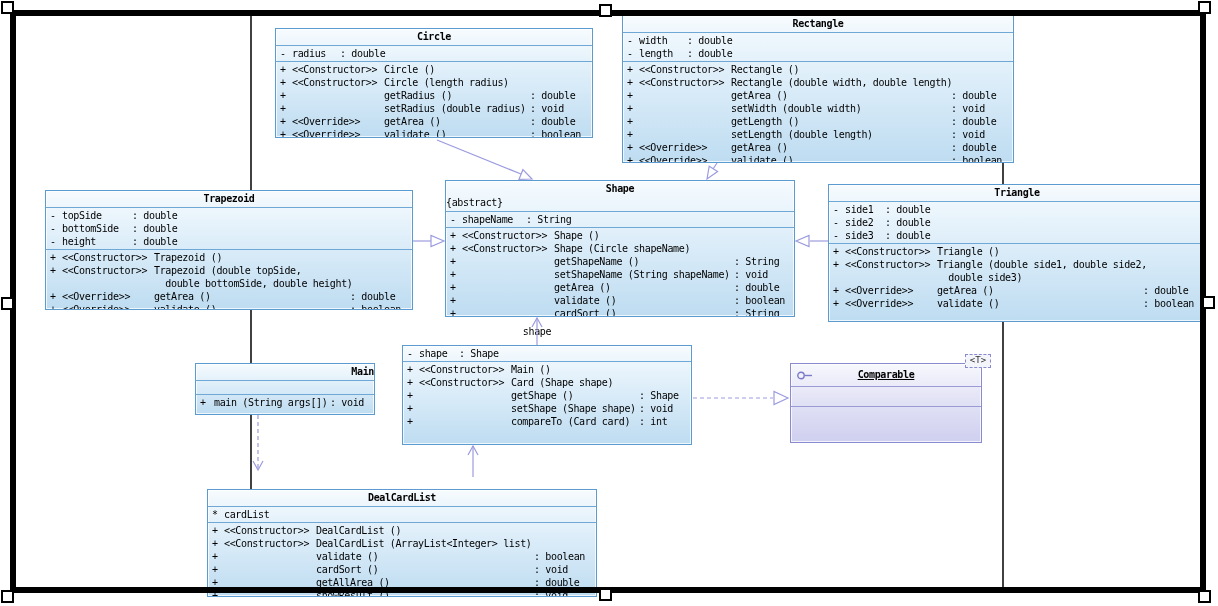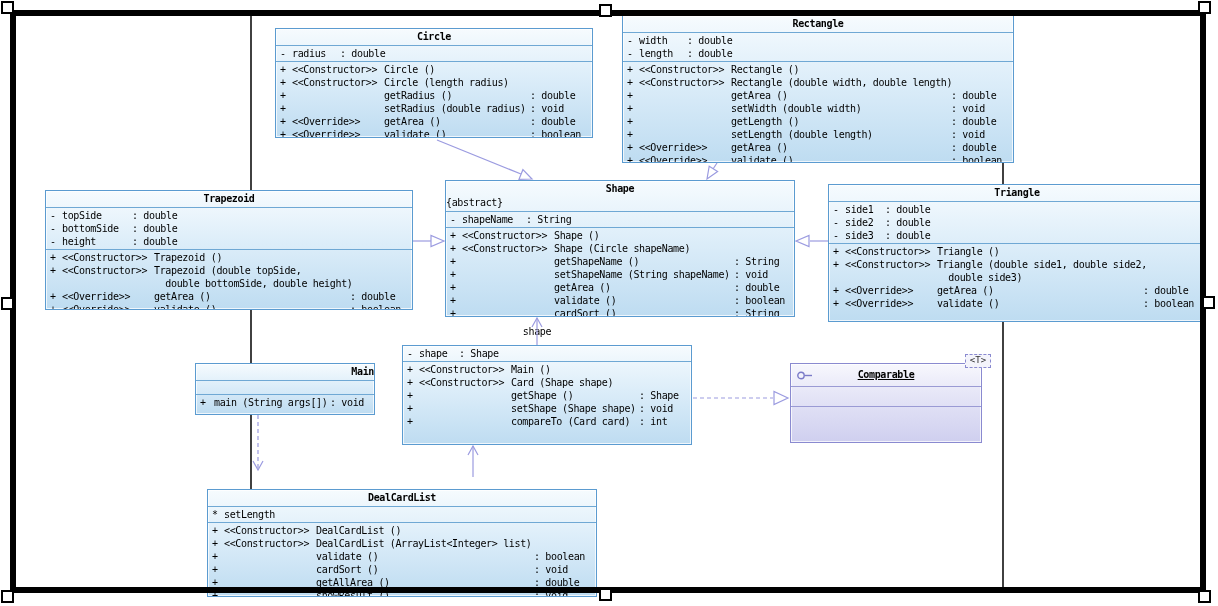--- a/index.html
+++ b/index.html
@@ -152,21 +152,21 @@
         <div class="mrow"><span>+</span><span>&lt;&lt;Constructor&gt;&gt;</span><span>Card (Shape shape)</span><span></span></div>
         <div class="mrow"><span>+</span><span></span><span>getShape ()</span><span>: Shape</span></div>
         <div class="mrow"><span>+</span><span></span><span>setShape (Shape shape)</span><span>: void</span></div>
         <div class="mrow"><span>+</span><span></span><span>compareTo (Card card)</span><span>: int</span></div>
       </div>
   </div>
 
   <div class="uml-class cls-dealcardlist" style="left:207px;top:477px;width:390px;height:108px;margin-top:12px;--acol:54px;">
     <div class="title">DealCardList</div>
     <div class="attrs">
-        <div class="arow"><span>*</span><span>setLength</span></div>
+        <div class="arow"><span>*</span><span>cardList</span></div>
       </div>
     <div class="methods">
         <div class="mrow"><span>+</span><span>&lt;&lt;Constructor&gt;&gt;</span><span>DealCardList ()</span><span></span></div>
         <div class="mrow"><span>+</span><span>&lt;&lt;Constructor&gt;&gt;</span><span>DealCardList (ArrayList&lt;Integer&gt; list)</span><span></span></div>
         <div class="mrow"><span>+</span><span></span><span>validate ()</span><span>: boolean</span></div>
         <div class="mrow"><span>+</span><span></span><span>cardSort ()</span><span>: void</span></div>
         <div class="mrow"><span>+</span><span></span><span>getAllArea ()</span><span>: double</span></div>
         <div class="mrow"><span>+</span><span></span><span>showResult ()</span><span>: void</span></div>
       </div>
   </div>

